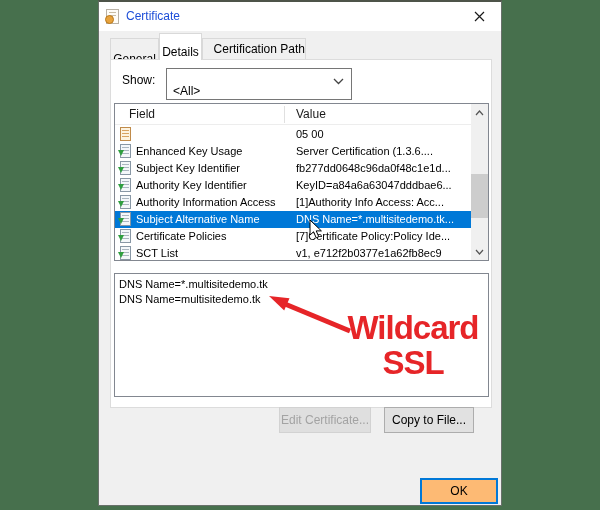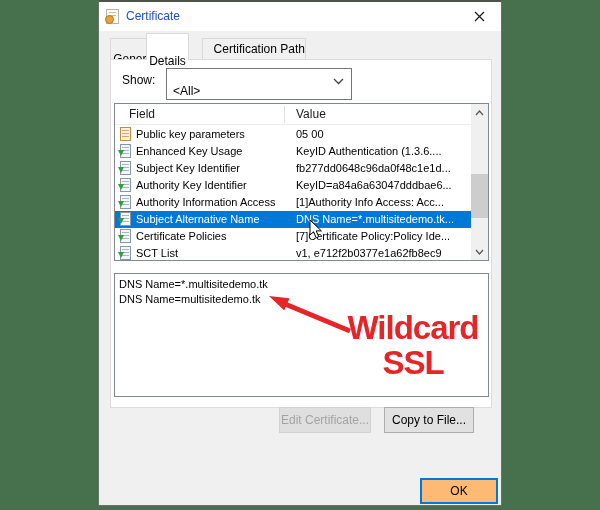--- a/index.html
+++ b/index.html
@@ -24,21 +24,21 @@
     background:repeating-linear-gradient(to bottom,#c9bda5 0 1px,transparent 1px 3px); }
   .cert-ico::after { content:""; position:absolute; left:-2px; bottom:-1px; width:7px; height:7px;
     border-radius:50%; background:#e8a33d; border:1px solid #b9791d; }
   .title-text { position:absolute; left:27px; top:7px; font-size:12px; color:#1d4ed8; }
   .close-btn { position:absolute; right:9px; top:4px; width:26px; height:21px;
     display:flex; align-items:center; justify-content:center; cursor:default; }
   
   .tab { position:absolute; font-size:12px; color:#000; text-align:center;
     background:#f0f0f0; border:1px solid #d9d9d9; z-index:1; }
   .tab-general { left:11px; top:36px; width:49px; height:22px; padding-top:13px; }
-  .tab-details { left:47px; top:31px; width:43px; height:27px; padding-top:20px;
+  .tab-details { left:60px; top:31px; width:43px; height:27px; padding-top:11px;
     background:#fff; border-bottom:none; z-index:3; }
   .tab-certpath { left:103px; top:36px; width:104px; height:22px; padding-top:3px;text-align:right; }
   
   .page { position:absolute; left:11px; top:57px; width:382px; height:349px;
     background:#fff; border:1px solid #dcdcdc; z-index:2; }
   .show-label { position:absolute; left:11px; top:13px; font-size:12px; color:#000; }
   .combo { position:absolute; left:55px; top:8px; width:186px; height:26px;
     background:#fff; border:1px solid #767676; font-size:12px; color:#000; padding:15px 6px; }
   .combo-chev { position:absolute; right:7px; top:9px; }
   
@@ -113,27 +113,26 @@
 
     <div class="listview">
       <div class="lv-head">
         <span class="hfield">Field</span>
         <span class="lv-hdiv"></span>
         <span class="hvalue">Value</span>
       </div>
       <div class="lv-rows">
         <div class="lv-row">
           <span class="icon doc"></span>
-          <span class="f">Public key parameters</span>
           <span class="v">05 00</span>
         </div>
         <div class="lv-row">
           <span class="icon ext"></span>
           <span class="f">Enhanced Key Usage</span>
-          <span class="v">KeyID Authentication (1.3.6....</span>
+          <span class="v">Server Certification (1.3.6....</span>
         </div>
         <div class="lv-row">
           <span class="icon ext"></span>
           <span class="f">Subject Key Identifier</span>
           <span class="v">fb277dd0648c96da0f48c1e1d...</span>
         </div>
         <div class="lv-row">
           <span class="icon ext"></span>
           <span class="f">Authority Key Identifier</span>
           <span class="v">KeyID=a84a6a63047dddbae6...</span>

